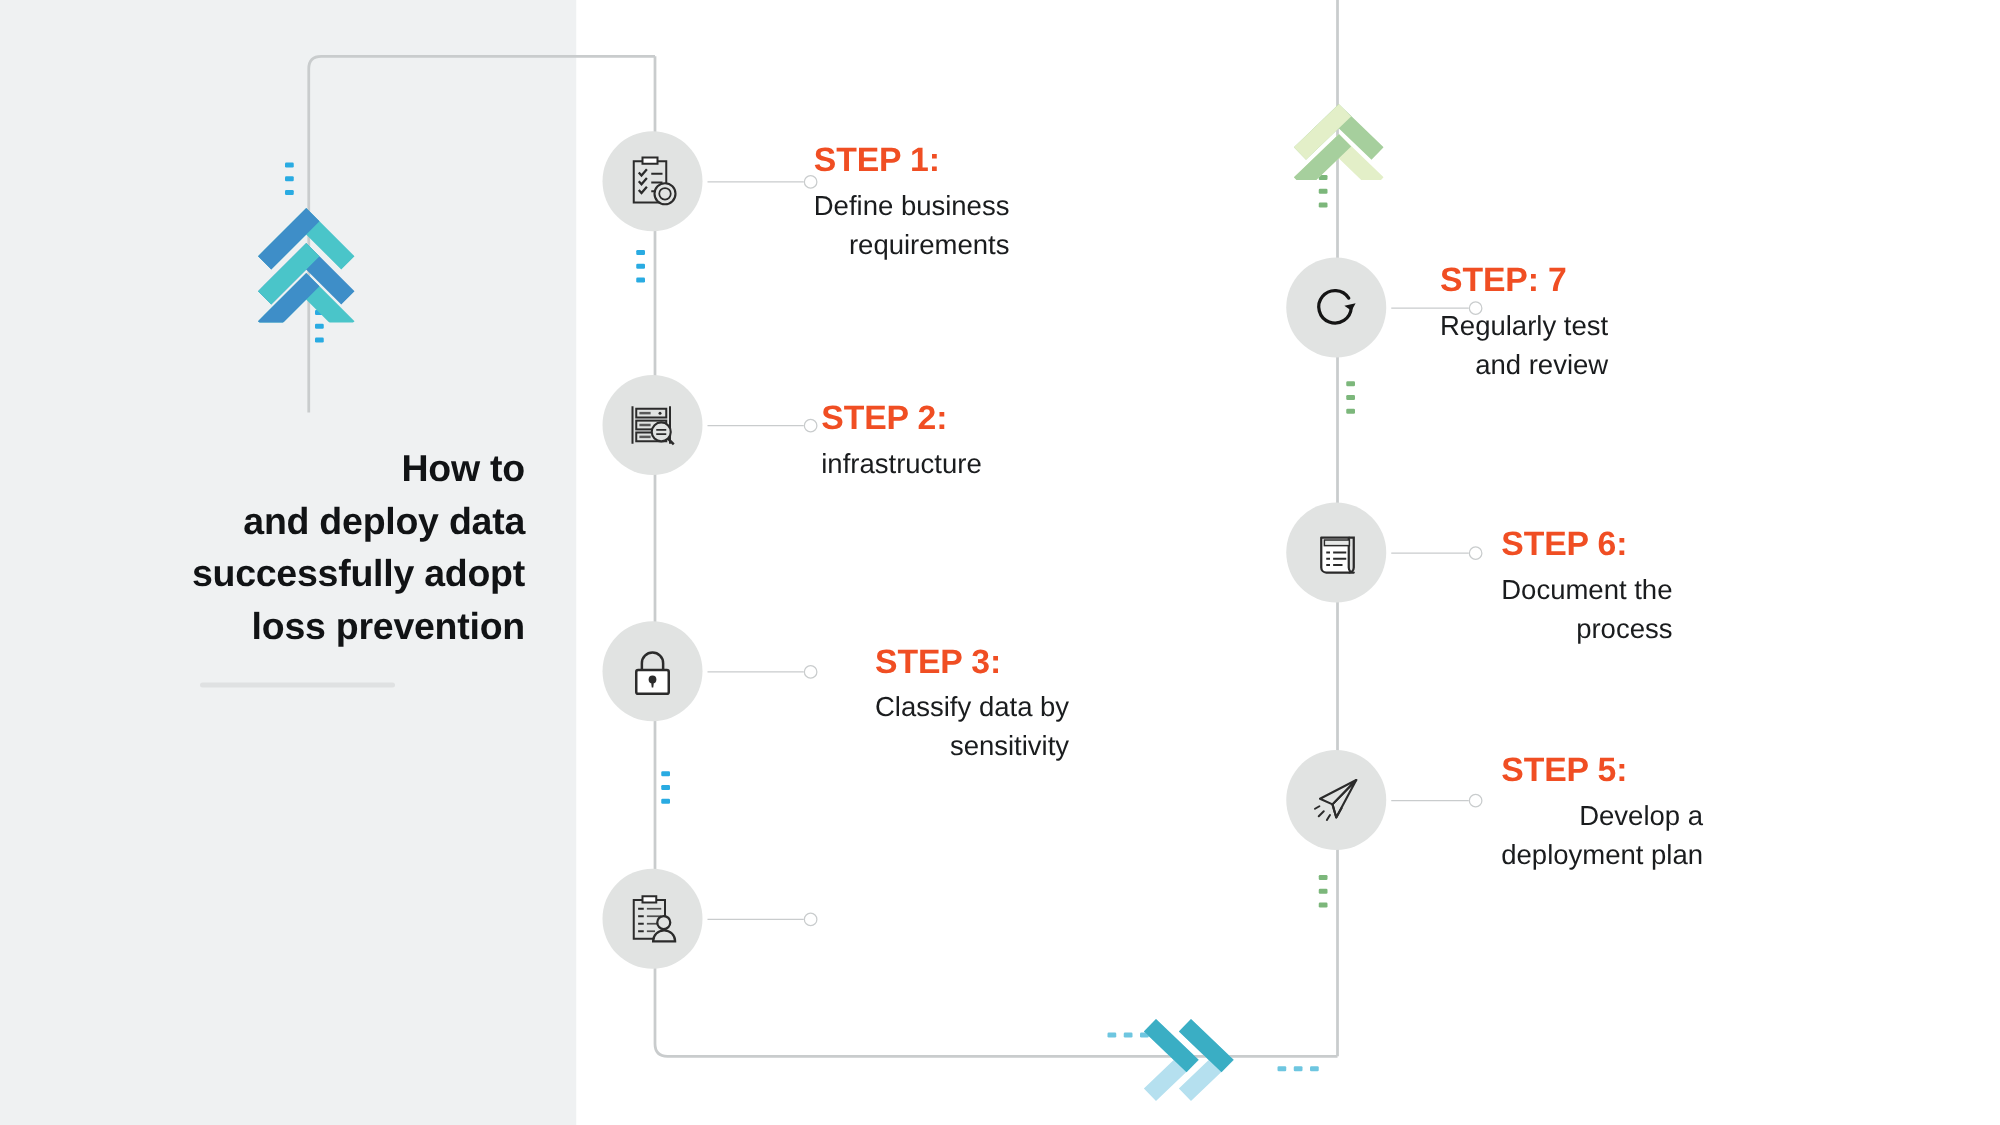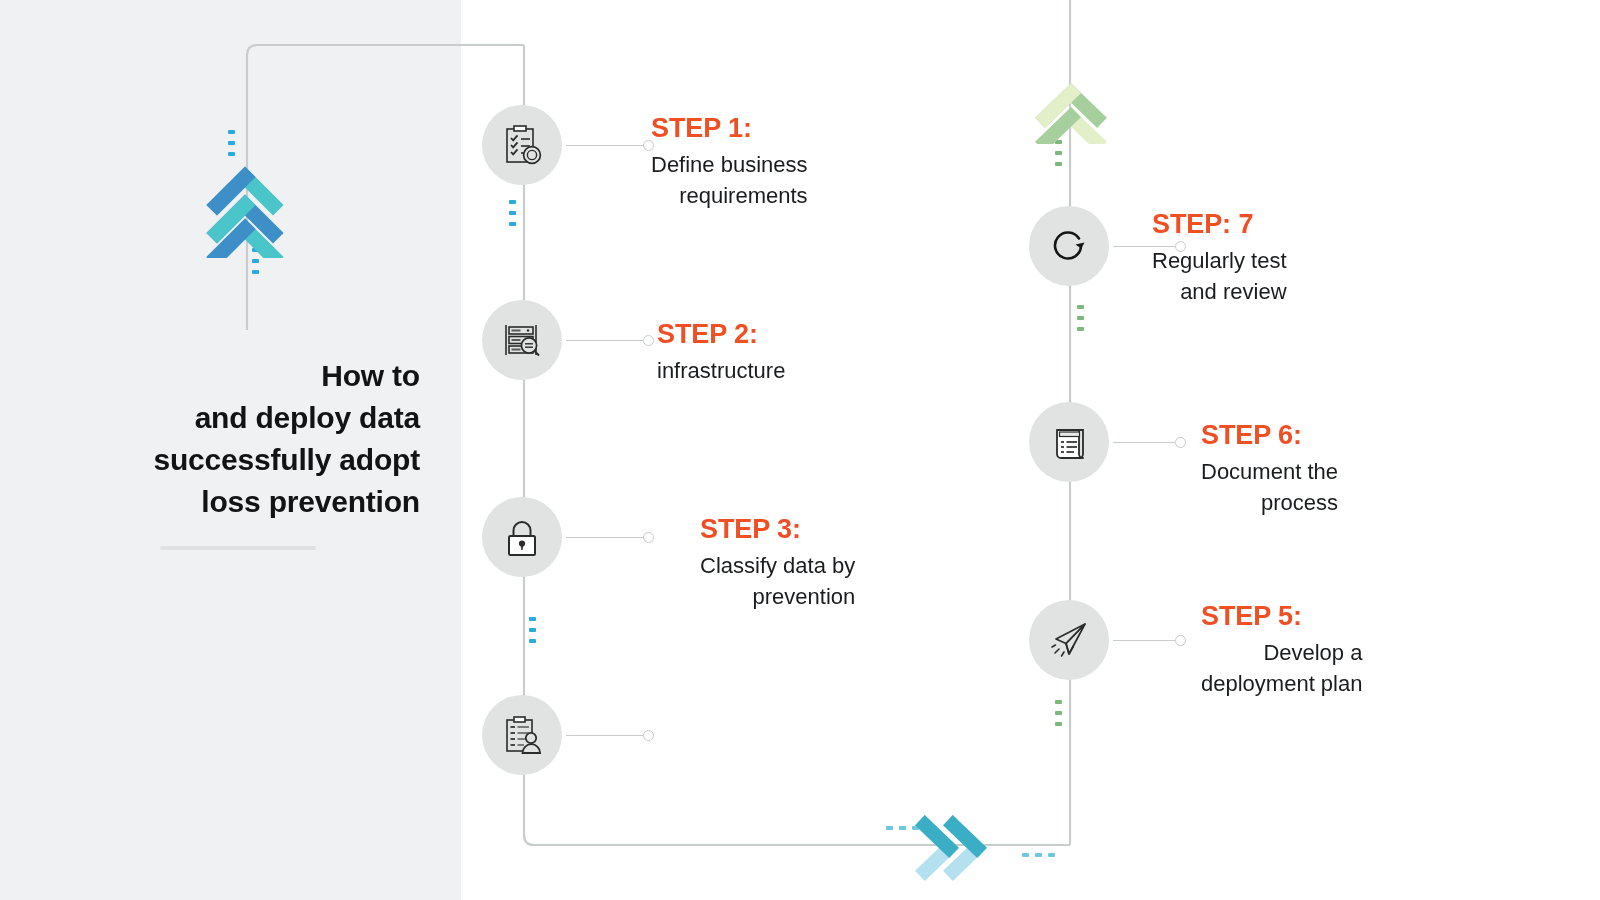--- a/index.html
+++ b/index.html
@@ -307,21 +307,21 @@
     </span>
   </div>
   <div class="connector" style="left:566px; top:532px; width:88px;">
     <span class="line"></span>
     <span class="dot"></span>
   </div>
   <div class="step-text" style="left:656px; top:514px;margin-left:44px;">
     <div class="step-head">STEP 3:</div>
     <div class="step-body">
       <span class="bl">Classify data by</span>
-      <span class="bl">prevention</span>
+      <span class="bl">sensitivity</span>
     </div>
   </div>
 
   <div class="node" style="left:482px; top:695px;">
     <span>
       <svg width="44" height="44" viewBox="0 0 44 44" xmlns="http://www.w3.org/2000/svg">
         <g fill="none" stroke="#2b2b2b" stroke-width="1.6">
           <rect x="7" y="7" width="25" height="31"></rect>
           <rect x="14" y="4" width="11" height="5" fill="#ffffff"></rect>
         </g>

